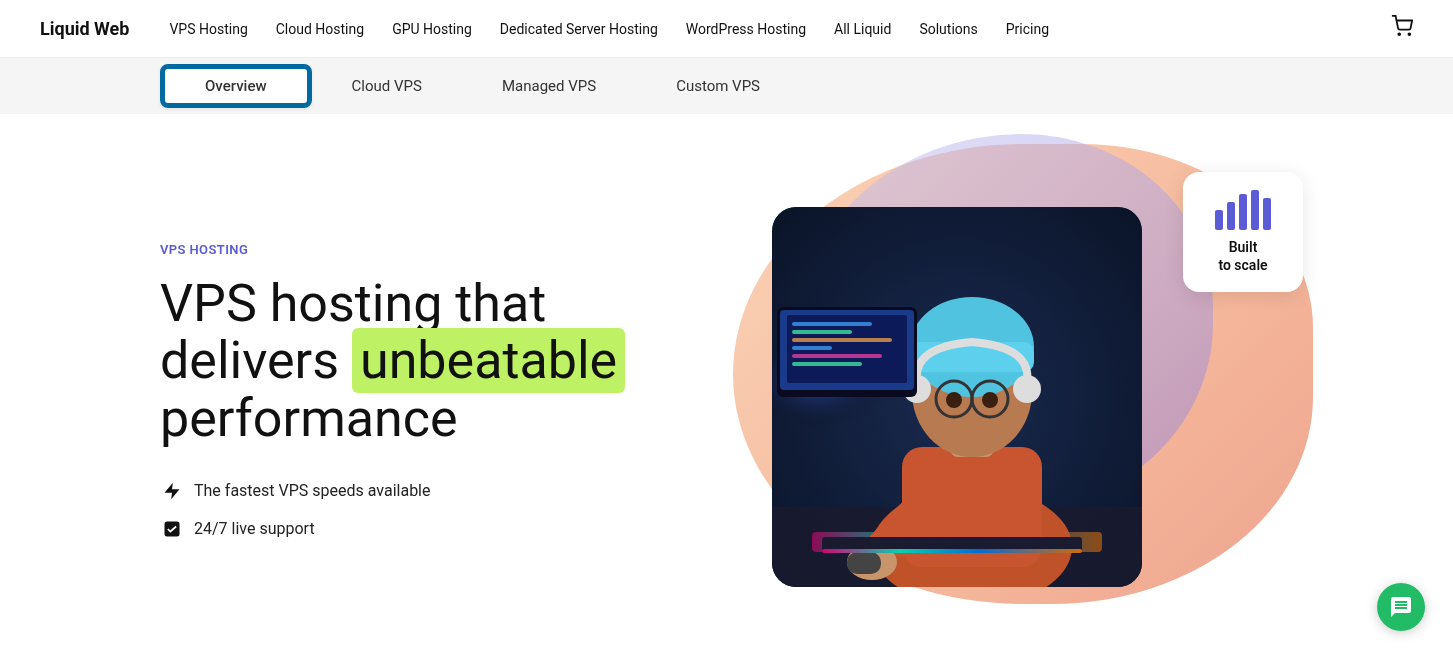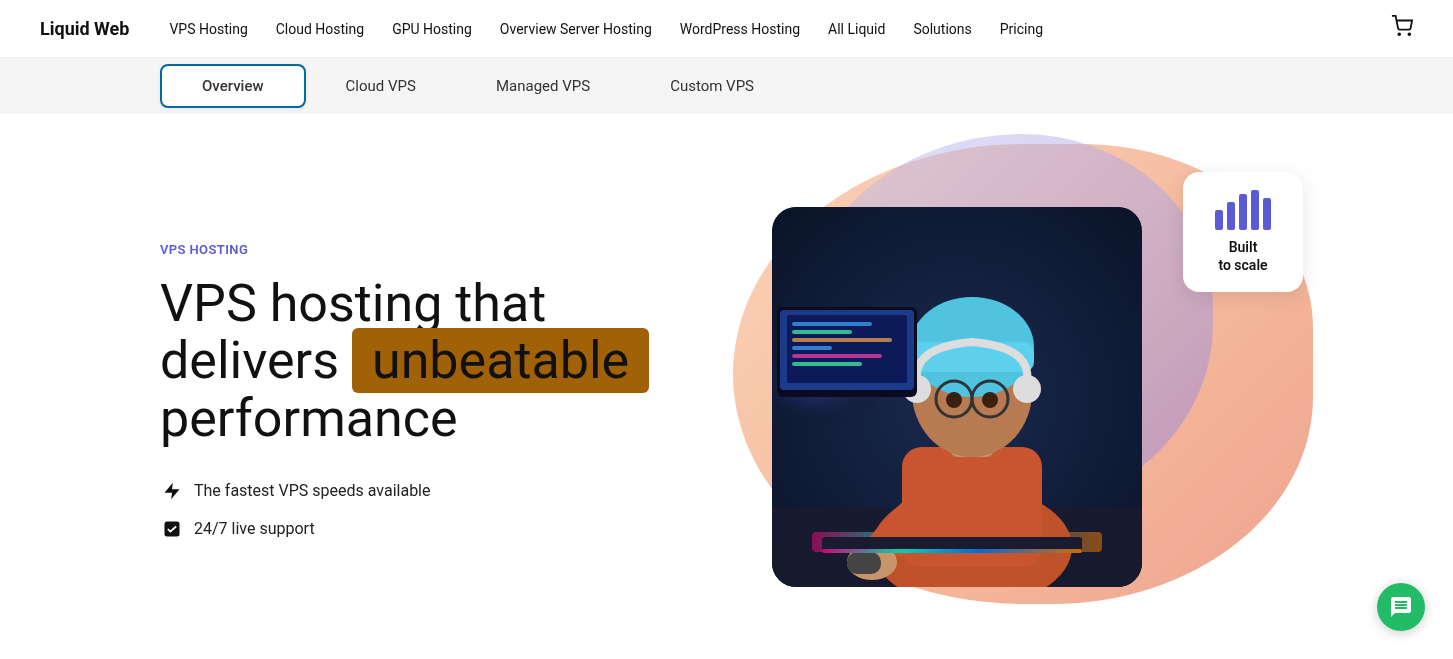--- a/index.html
+++ b/index.html
@@ -63,21 +63,21 @@
       cursor: pointer;
       border-radius: 8px;
       white-space: nowrap;
       height: 44px;
       display: flex;
       align-items: center;
     }
     .sub-nav-item.active {
       background: #fff;
       font-weight: 500;
-      border: 2px solid #0369a1;
+      border: 5px solid #0369a1;
       box-shadow: 0 1px 4px rgba(0,0,0,0.07);
     }
 
     
     .hero {
       display: flex;
       position: relative;
       padding: 40px 160px 40px 160px;
       min-height: 545px;
       overflow: hidden;
@@ -103,23 +103,23 @@
       text-transform: uppercase;
     }
     .hero-title {
       font-size: 52px;
       font-weight: 400;
       line-height: 1.1;
       color: #111;
       margin-bottom: 32px;
     }
     .hero-title .highlight {
-      background: #a16207;
+      background: #bef264;
       border-radius: 6px;
-      padding: 2px 20px;
+      padding: 2px 8px;
       color: #111;
       font-weight: 400;
     }
     .features {
       display: flex;
       flex-direction: column;
       gap: 14px;
     }
     .feature-item {
       display: flex;
@@ -248,21 +248,21 @@
 </head>
 <body>
 
 <nav>
   <span class="nav-logo">Liquid Web</span>
   <div class="nav-links">
 
   <span class="nav-link">VPS Hosting</span>
       <span class="nav-link">Cloud Hosting</span>
       <span class="nav-link">GPU Hosting</span>
-      <span class="nav-link">Overview Server Hosting</span>
+      <span class="nav-link">Dedicated Server Hosting</span>
       <span class="nav-link">WordPress Hosting</span>
       <span class="nav-link">All Liquid</span>
       <span class="nav-link">Solutions</span>
       <span class="nav-link">Pricing</span>
     </div>
   <span class="nav-cart">
     <svg width="22" height="22" viewBox="0 0 24 24" fill="none" stroke="#111" stroke-width="2">
       <circle cx="9" cy="21" r="1"></circle>
         <circle cx="20" cy="21" r="1"></circle>
       <path d="M1 1h4l2.68 13.39a2 2 0 0 0 2 1.61h9.72a2 2 0 0 0 2-1.61L23 6H6"></path>

